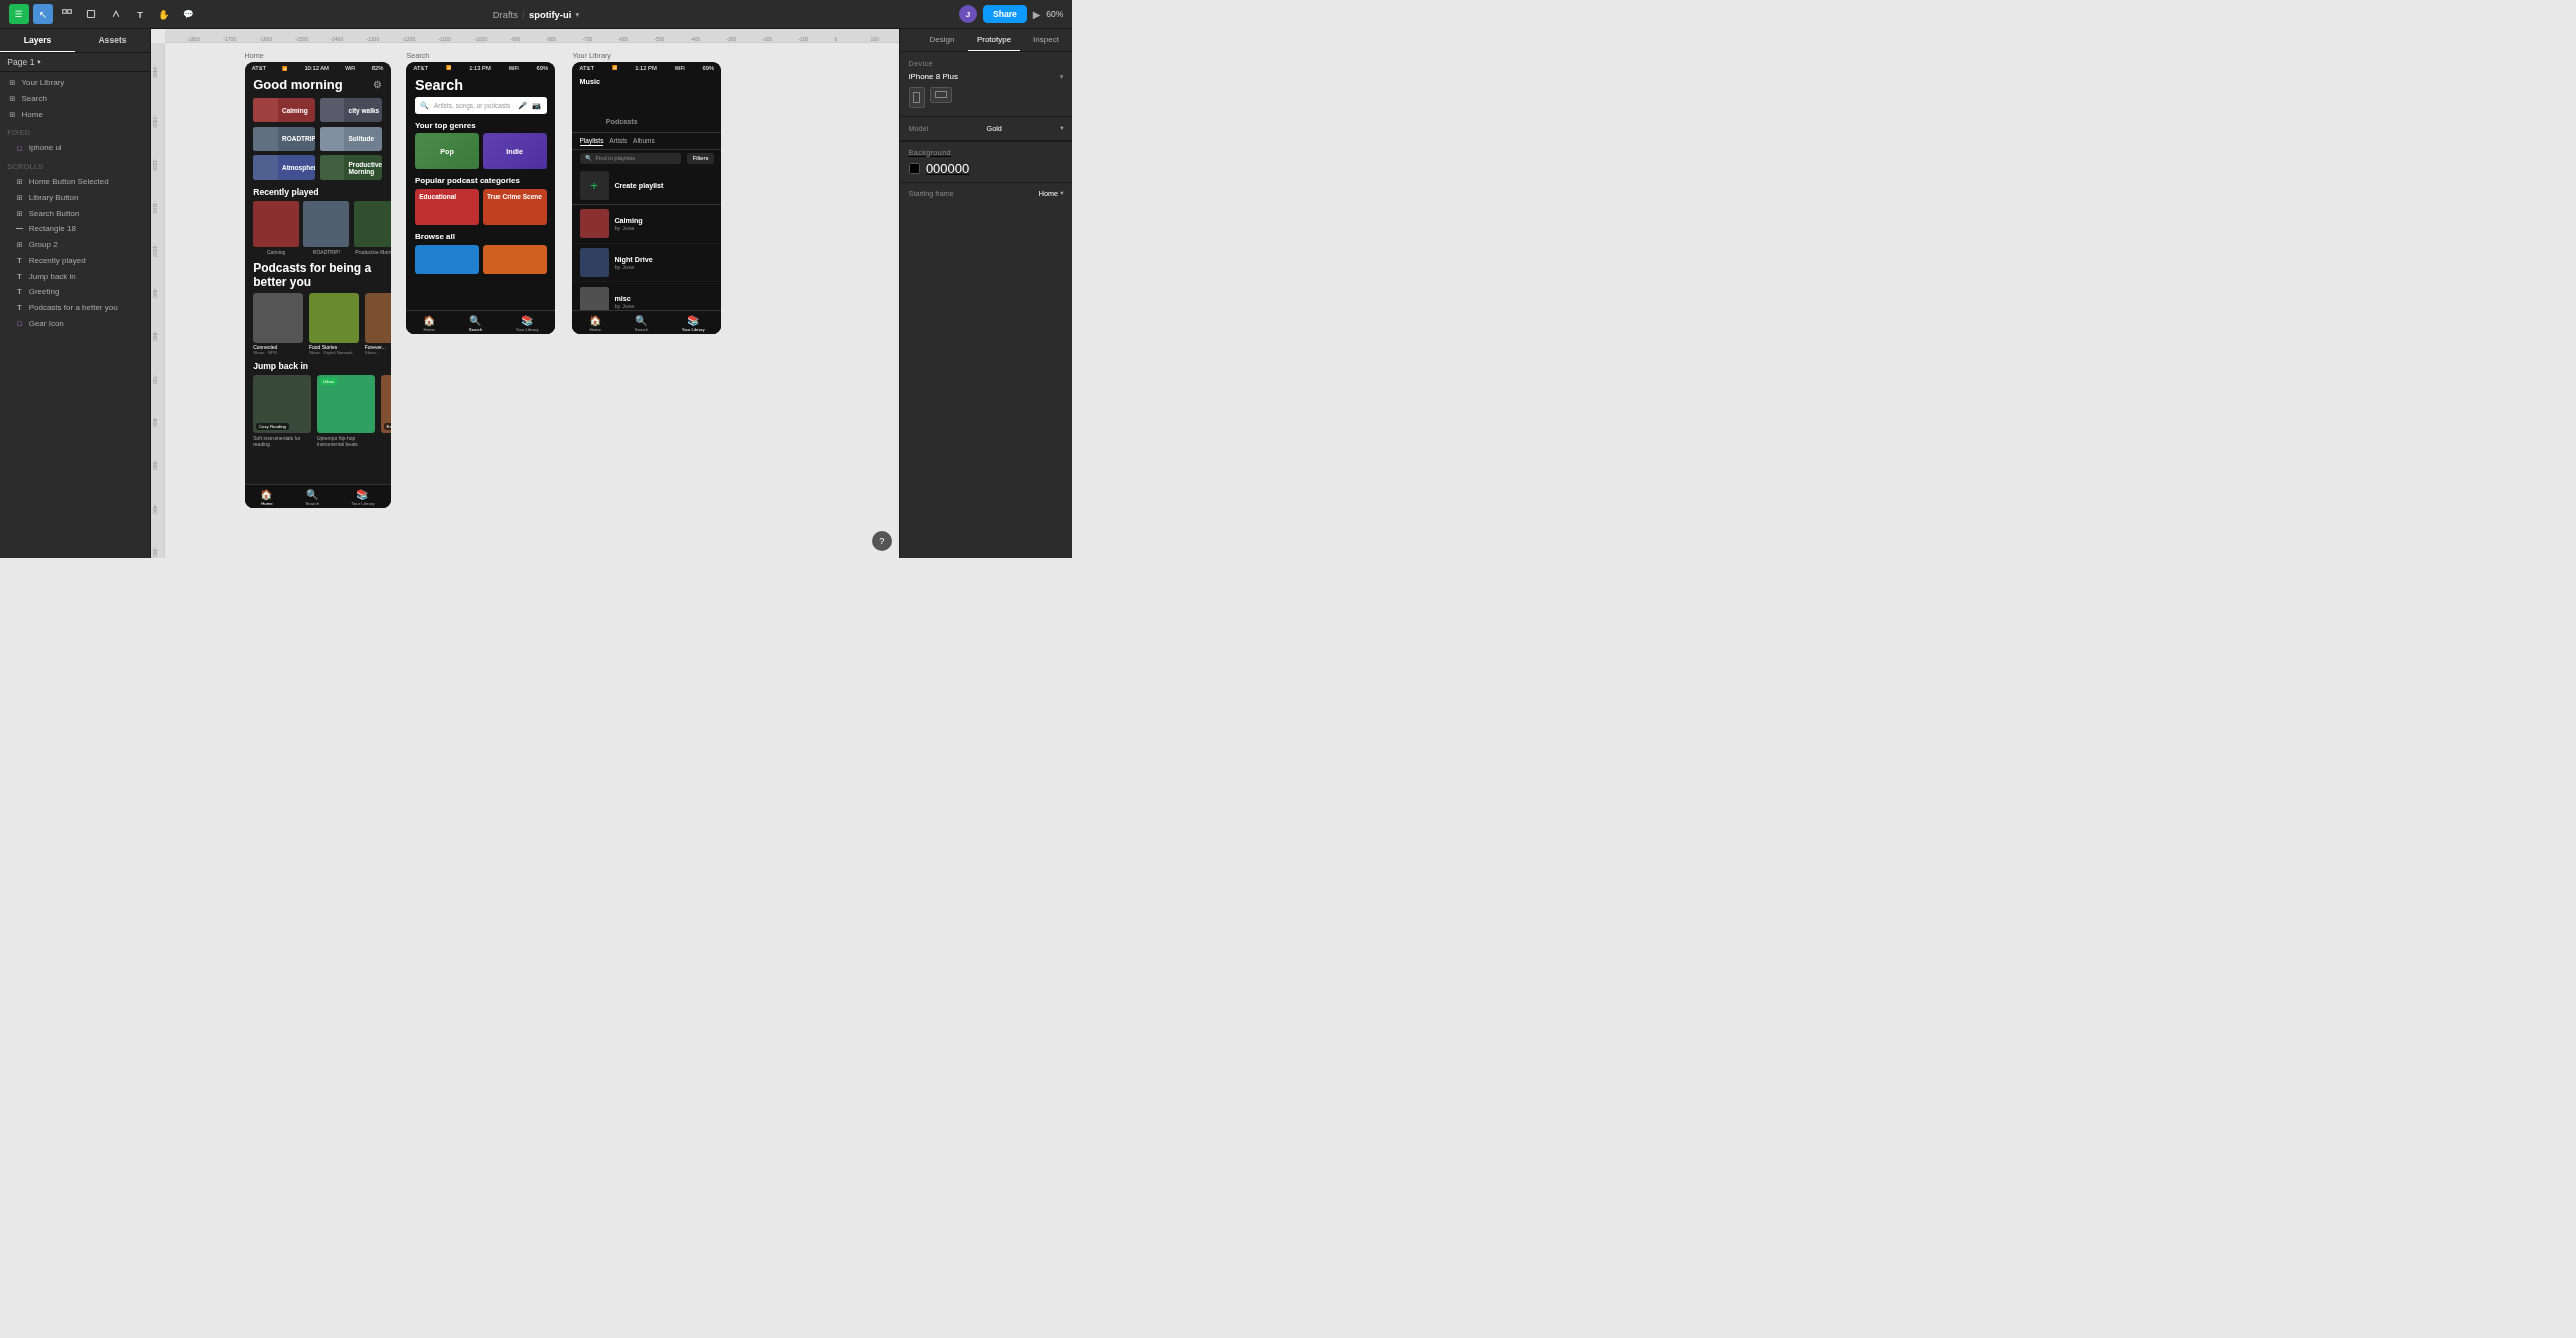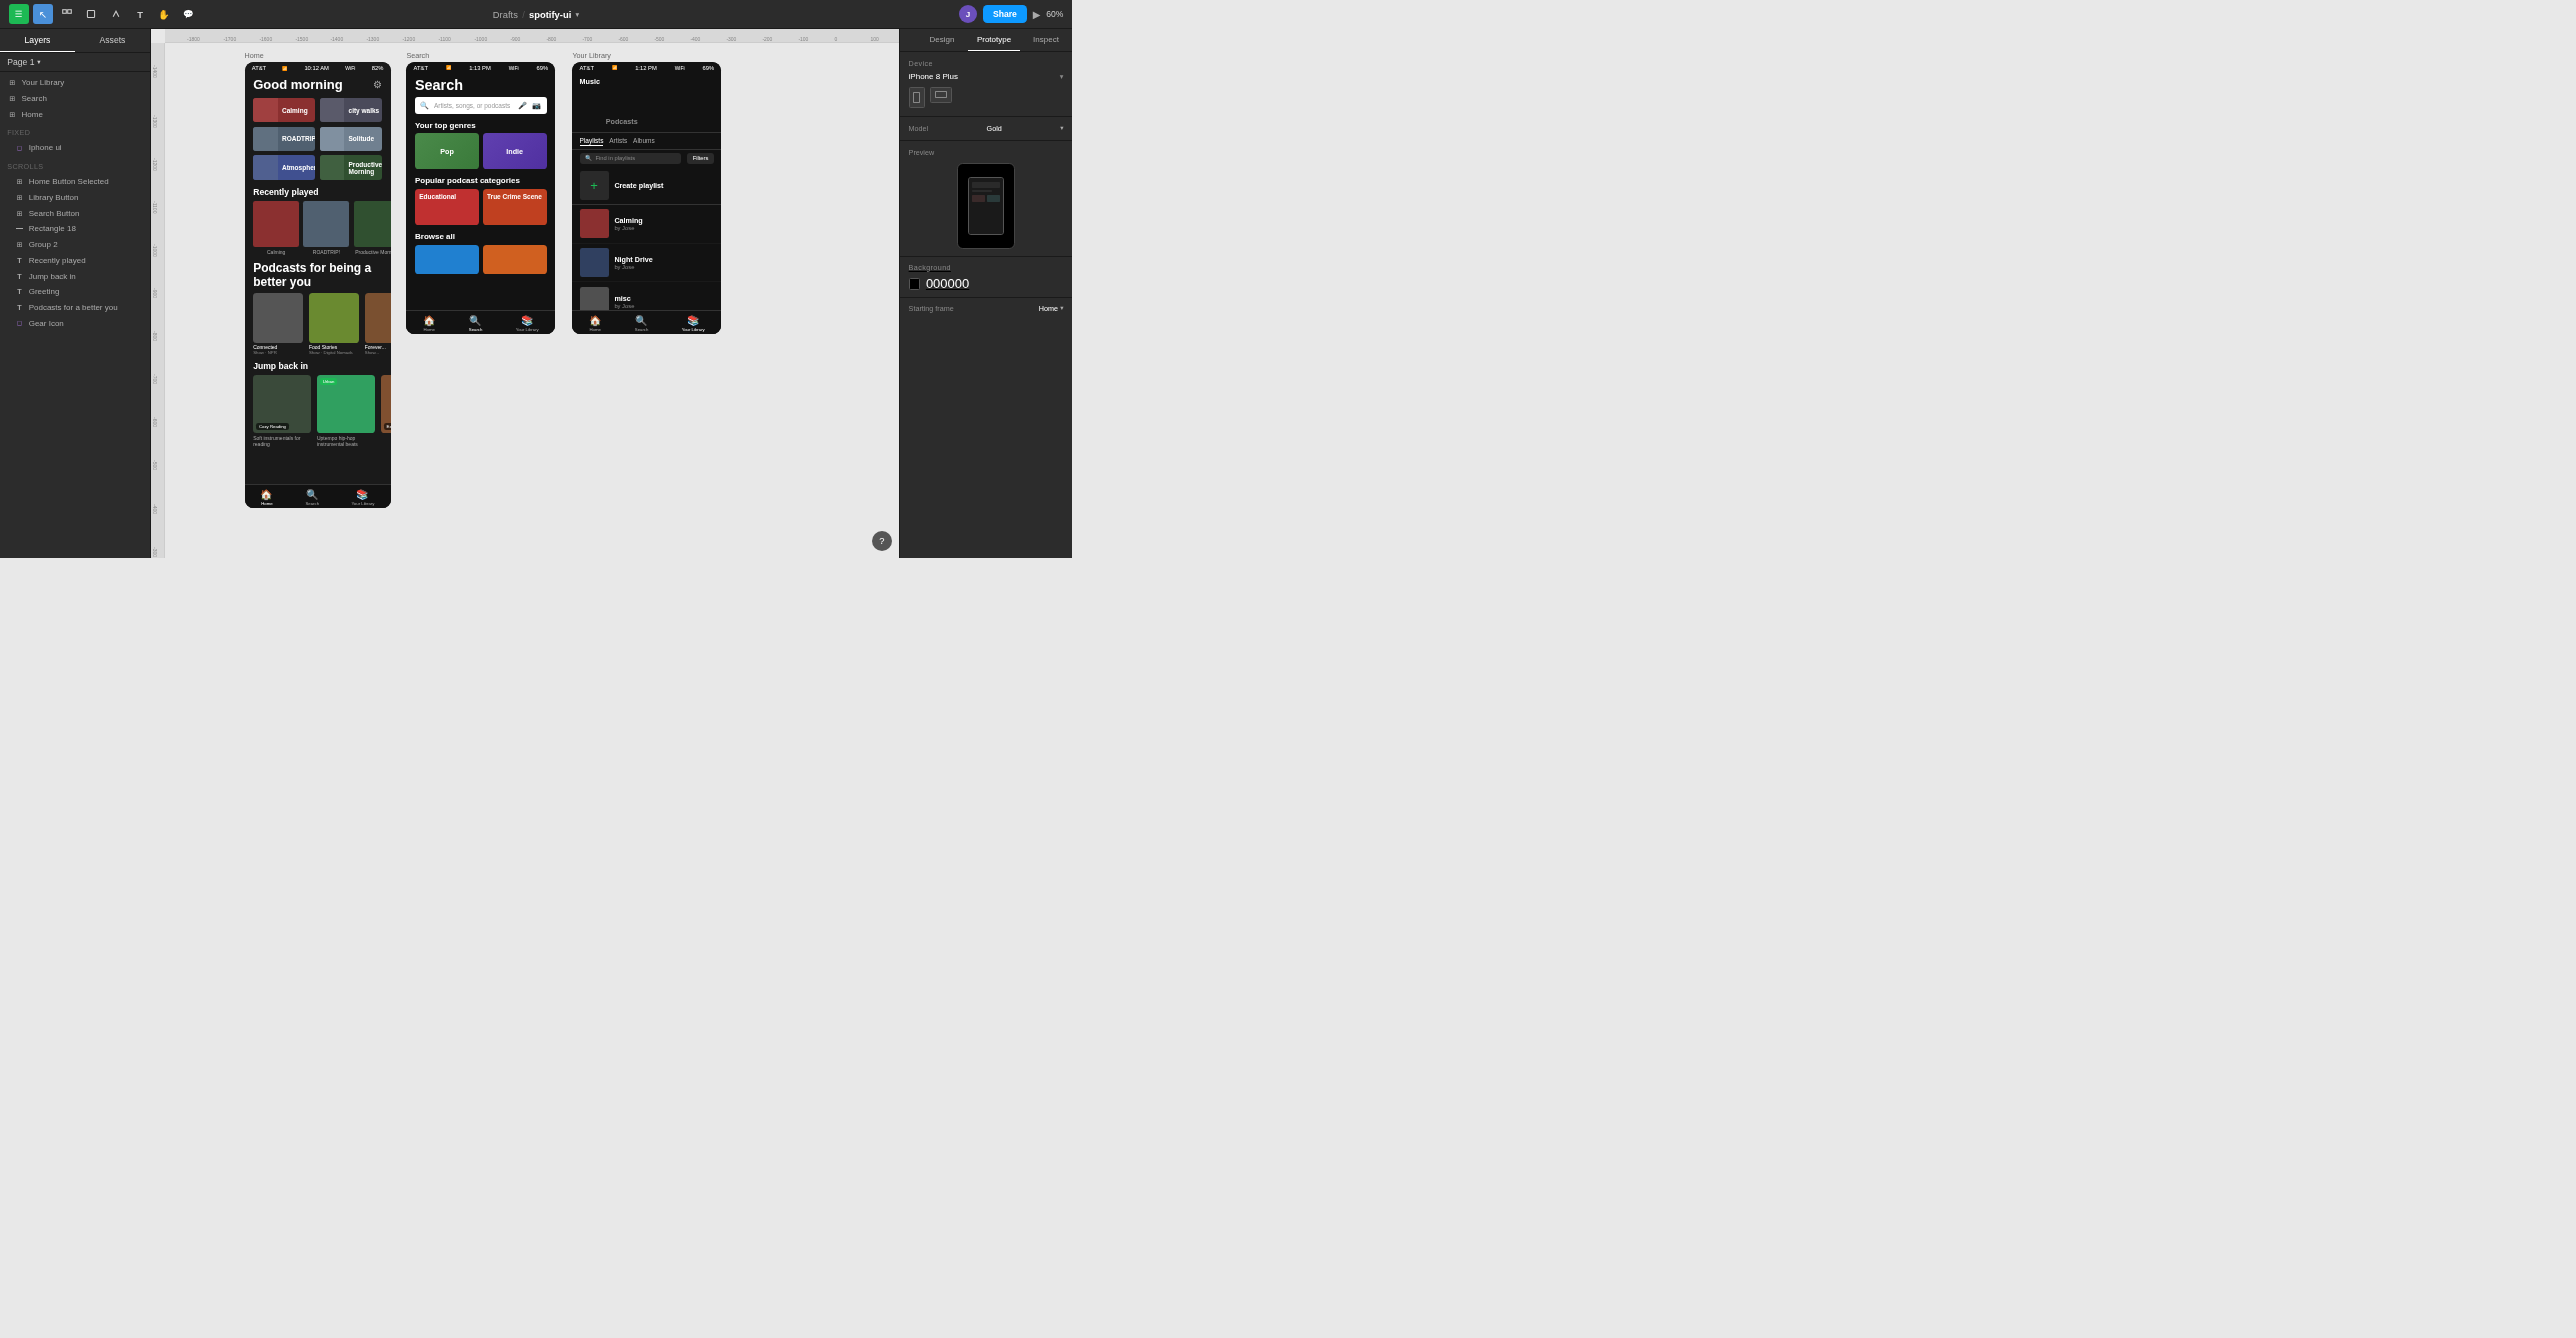--- a/index.html
+++ b/index.html
@@ -21,21 +21,21 @@
     .toolbar-right { margin-left: auto; display: flex; align-items: center; gap: 5.8px; }
     .share-btn { background: #0d99ff; color: white; border: none; border-radius: 4.3px; padding: 3.6px 10px; font-size: 8.6px; cursor: pointer; font-weight: 600; }
     .zoom-text { color: #ccc; font-size: 8.6px; }
     .avatar { width: 18.7px; height: 18.7px; border-radius: 50%; background: #6b4fbb; display: flex; align-items: center; justify-content: center; color: white; font-size: 8px; font-weight: bold; }
 
     
     .main-layout { display: flex; height: calc(558px - 29px); }
 
     
     .left-panel { width: 151px; background: #2c2c2c; border-right: 0.7px solid #1a1a1a; display: flex; flex-direction: column; overflow: hidden; }
-    .panel-tabs { display: flex; border-bottom: 0.7px solid #1a1a1a; }
+    .panel-tabs { display: flex; border-bottom: 0.7px solid #1a1a1a; font-weight: bold; }
     .panel-tab { flex: 1; text-align: center; padding: 5.8px 2.9px; font-size: 8.6px; color: #ccc; cursor: pointer; }
     .panel-tab.active { color: white; border-bottom: 1.4px solid white; }
     .page-selector { display: flex; align-items: center; padding: 4.3px 7.2px; border-bottom: 0.7px solid #1a1a1a; font-size: 8.6px; color: #ccc; cursor: pointer; gap: 2.9px; }
     .layers-list { flex: 1; overflow-y: auto; padding: 2.9px 0; }
     .layer-item { display: flex; align-items: center; padding: 2.9px 7.2px; font-size: 8px; color: #aaa; cursor: pointer; gap: 4.3px; white-space: nowrap; }
     .layer-item .layer-icon { width: 10px; height: 10px; display: flex; align-items: center; justify-content: center; flex-shrink: 0; }
     .layer-section-header { display: flex; align-items: center; padding: 2.9px 7.2px; font-size: 7.2px; color: #666; letter-spacing: 0.4px; margin-top: 2.9px; }
 
     
     .canvas { flex: 1; background: #e8e8e8; position: relative; overflow: hidden; }
@@ -630,35 +630,20 @@
     </div>
 
     <div class="right-section">
       <div class="model-row">
         <span class="model-label">Model</span>
         <span class="model-select" style="display:flex;align-items:center;gap:2.2px;">Gold</span>
         <span style="font-size:6.5px;color:#aaa;">▾</span>
       </div>
     </div>
 
-    <div class="preview-section">
-      <div class="preview-title">Preview</div>
-      <div class="preview-phone">
-        <div class="preview-phone-inner">
-          <div style="background:#1a1a1a;width:100%;height:100%;border-radius:2.2px;overflow:hidden;">
-            <div style="background:#2a2a2a;height:5.8px;margin:4.3px 2.9px 1.4px;border-radius:0.7px;"></div>
-            <div style="background:#2a2a2a;height:2.9px;margin:1.4px 2.9px;border-radius:0.7px;width:60%;"></div>
-            <div style="display:grid;grid-template-columns:1fr 1fr;gap:1.4px;margin:2.9px 2.9px;">
-                <div style="background:#3a2a2a;height:7.2px;border-radius:0.7px;"></div>
-                <div style="background:#2a3a3a;height:7.2px;border-radius:0.7px;"></div>
-              </div>
-          </div>
-        </div>
-      </div>
-    </div>
 
     <div class="bg-section">
       <div class="right-section-title">Background</div>
       <div class="bg-row">
         <div class="bg-swatch"></div>
         <span class="bg-value">000000</span>
       </div>
     </div>
 
     <div class="starting-frame-row">

